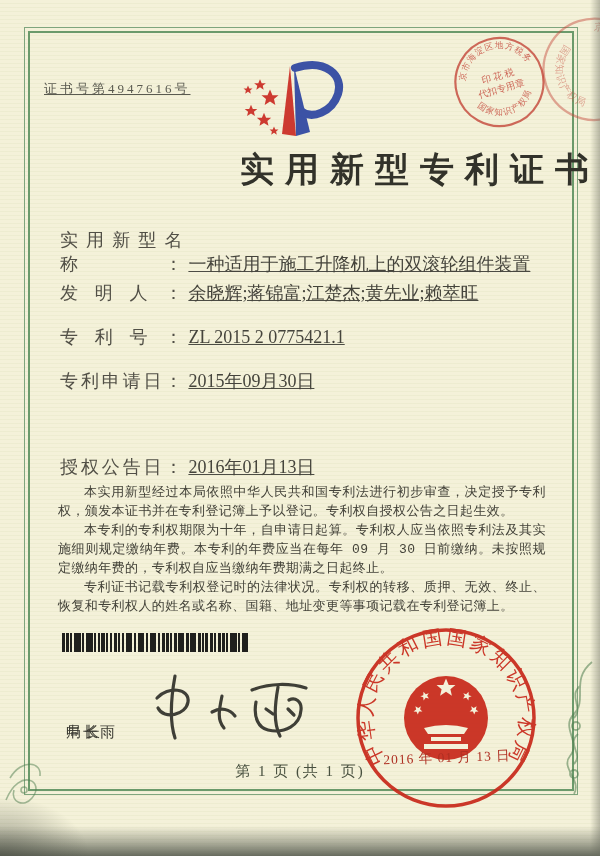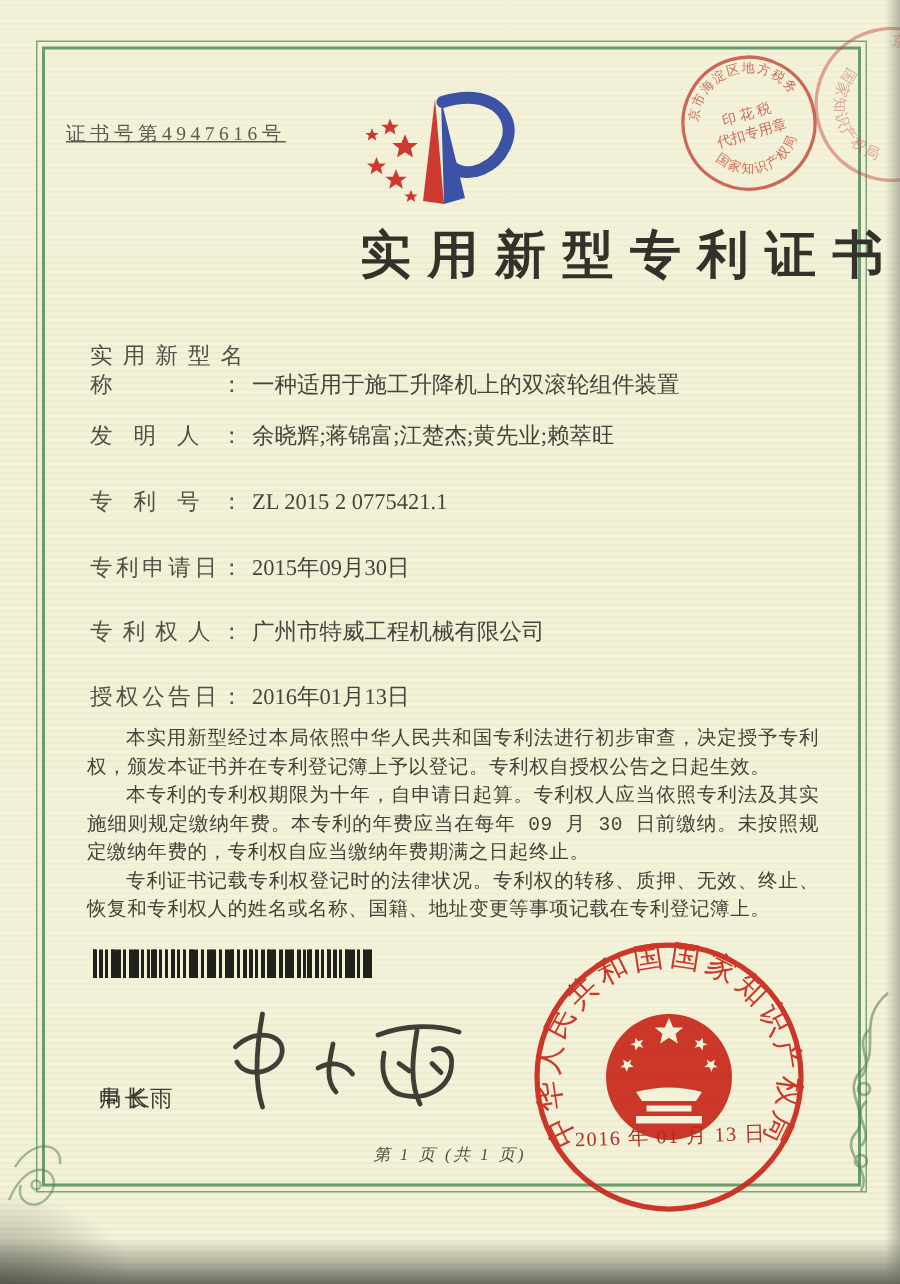--- a/index.html
+++ b/index.html
@@ -10,21 +10,21 @@
   .texture{position:absolute;inset:0;pointer-events:none;
     background:repeating-linear-gradient(0deg,rgba(150,170,95,.07) 0 1px,rgba(0,0,0,0) 1px 4px);}
   .frame-outer{position:absolute;left:24px;top:27px;right:22px;bottom:61px;
     border:1px solid #7fa57d;}
   .frame-inner{position:absolute;inset:3px;border:2px solid #6b9a6b;}
   .cert-no{position:absolute;left:44px;top:80px;font-size:13px;color:#5a5a50;
     letter-spacing:3px;text-decoration:underline;}
   .logo{position:absolute;left:238px;top:56px;}
   .title{position:absolute;left:0;right:0;top:147px;text-align:right;
     font-size:34px;font-weight:700;color:#32322a;letter-spacing:11px;}
-  .row{position:absolute;left:60px;right:54px;font-size:15px;color:#4c4c44;}
+  .row{position:absolute;left:60px;right:54px;font-size:18px;color:#4c4c44;text-decoration:underline;}
   .row .label{display:inline-block;width:6.8em;text-align:justify;
     text-align-last:justify;-moz-text-align-last:justify;color:#514f46;}
   .row .value{margin-left:6px;color:#45443c;}
   .r-name{top:228px}.r-inv{top:281px}.r-pat{top:325px}
   .r-fil{top:369px}.r-own{top:412px}.r-grant{top:455px}
   .body-text{position:absolute;left:58px;right:54px;top:483px;font-size:13px;
     line-height:19px;color:#434239;text-align:justify;font-family:Liberation Mono, monospace;}
   .body-text p{margin:0;text-indent:2em;letter-spacing:.4px;}
   .barcode{position:absolute;left:62px;top:633px;width:186px;height:19px;
     background-image:
@@ -35,21 +35,21 @@
   .director-name{position:absolute;left:66px;top:723px;font-size:15px;color:#3d3c34;letter-spacing:2px;}
   .signature{position:absolute;left:148px;top:668px;}
   .cnipa-seal{position:absolute;left:350px;top:622px;opacity:.92;}
   .seal-date{position:absolute;left:352px;top:749px;width:190px;text-align:center;
     font-size:13.5px;color:#ae2f22;letter-spacing:1px;transform:rotate(-2deg);z-index:6;}
   .tax-stamp{position:absolute;left:450px;top:32px;opacity:.8;transform:rotate(-16deg);}
   .ghost{position:absolute;opacity:.45;}
   .ghost1{left:542px;top:18px;transform:rotate(72deg) scale(1.15);}
   .ghost2{left:550px;top:108px;transform:rotate(104deg) scale(1.2);opacity:.32;}
   .footer{position:absolute;left:0;right:0;top:762px;text-align:center;
-    font-size:11px;color:#48503f;letter-spacing:2px;font-style:italic;}
+    font-size:15px;color:#48503f;letter-spacing:2px;}
   .flourish{position:absolute;pointer-events:none;}
   .fl-bl{left:2px;top:738px;}
   .fl-br{left:530px;top:656px;}
   .scan-right{position:absolute;top:0;right:0;width:10px;height:100%;
     background:linear-gradient(90deg,rgba(110,112,100,0),rgba(106,108,96,.45));}
   .scan-bottom{position:absolute;left:0;right:0;bottom:0;height:30px;
     background:linear-gradient(180deg,rgba(116,120,106,0) 0,rgba(104,108,95,.5) 55%,#676b5e 100%);}
   .scan-corner{position:absolute;left:0;bottom:0;width:90px;height:60px;
     background:radial-gradient(ellipse at 0% 100%,rgba(70,74,64,.55),rgba(70,74,64,0) 70%);}
 </style>
@@ -88,23 +88,20 @@
   </div>
   <div class="row r-inv">
     <span class="label">发明人：</span><span class="value">余晓辉;蒋锦富;江楚杰;黄先业;赖萃旺</span>
   </div>
   <div class="row r-pat">
     <span class="label">专利号：</span><span class="value">ZL 2015 2 0775421.1</span>
   </div>
   <div class="row r-fil">
     <span class="label">专利申请日：</span><span class="value">2015年09月30日</span>
   </div>
-  <div class="row r-own">
-    <span class="label">专利权人：</span><span class="value">广州市特威工程机械有限公司</span>
-  </div>
   <div class="row r-grant">
     <span class="label">授权公告日：</span><span class="value">2016年01月13日</span>
   </div>
 
   <div class="body-text">
     <p>本实用新型经过本局依照中华人民共和国专利法进行初步审查，决定授予专利权，颁发本证书并在专利登记簿上予以登记。专利权自授权公告之日起生效。</p>
     <p>本专利的专利权期限为十年，自申请日起算。专利权人应当依照专利法及其实施细则规定缴纳年费。本专利的年费应当在每年 09 月 30 日前缴纳。未按照规定缴纳年费的，专利权自应当缴纳年费期满之日起终止。</p>
     <p>专利证书记载专利权登记时的法律状况。专利权的转移、质押、无效、终止、恢复和专利权人的姓名或名称、国籍、地址变更等事项记载在专利登记簿上。</p>
   </div>
 

